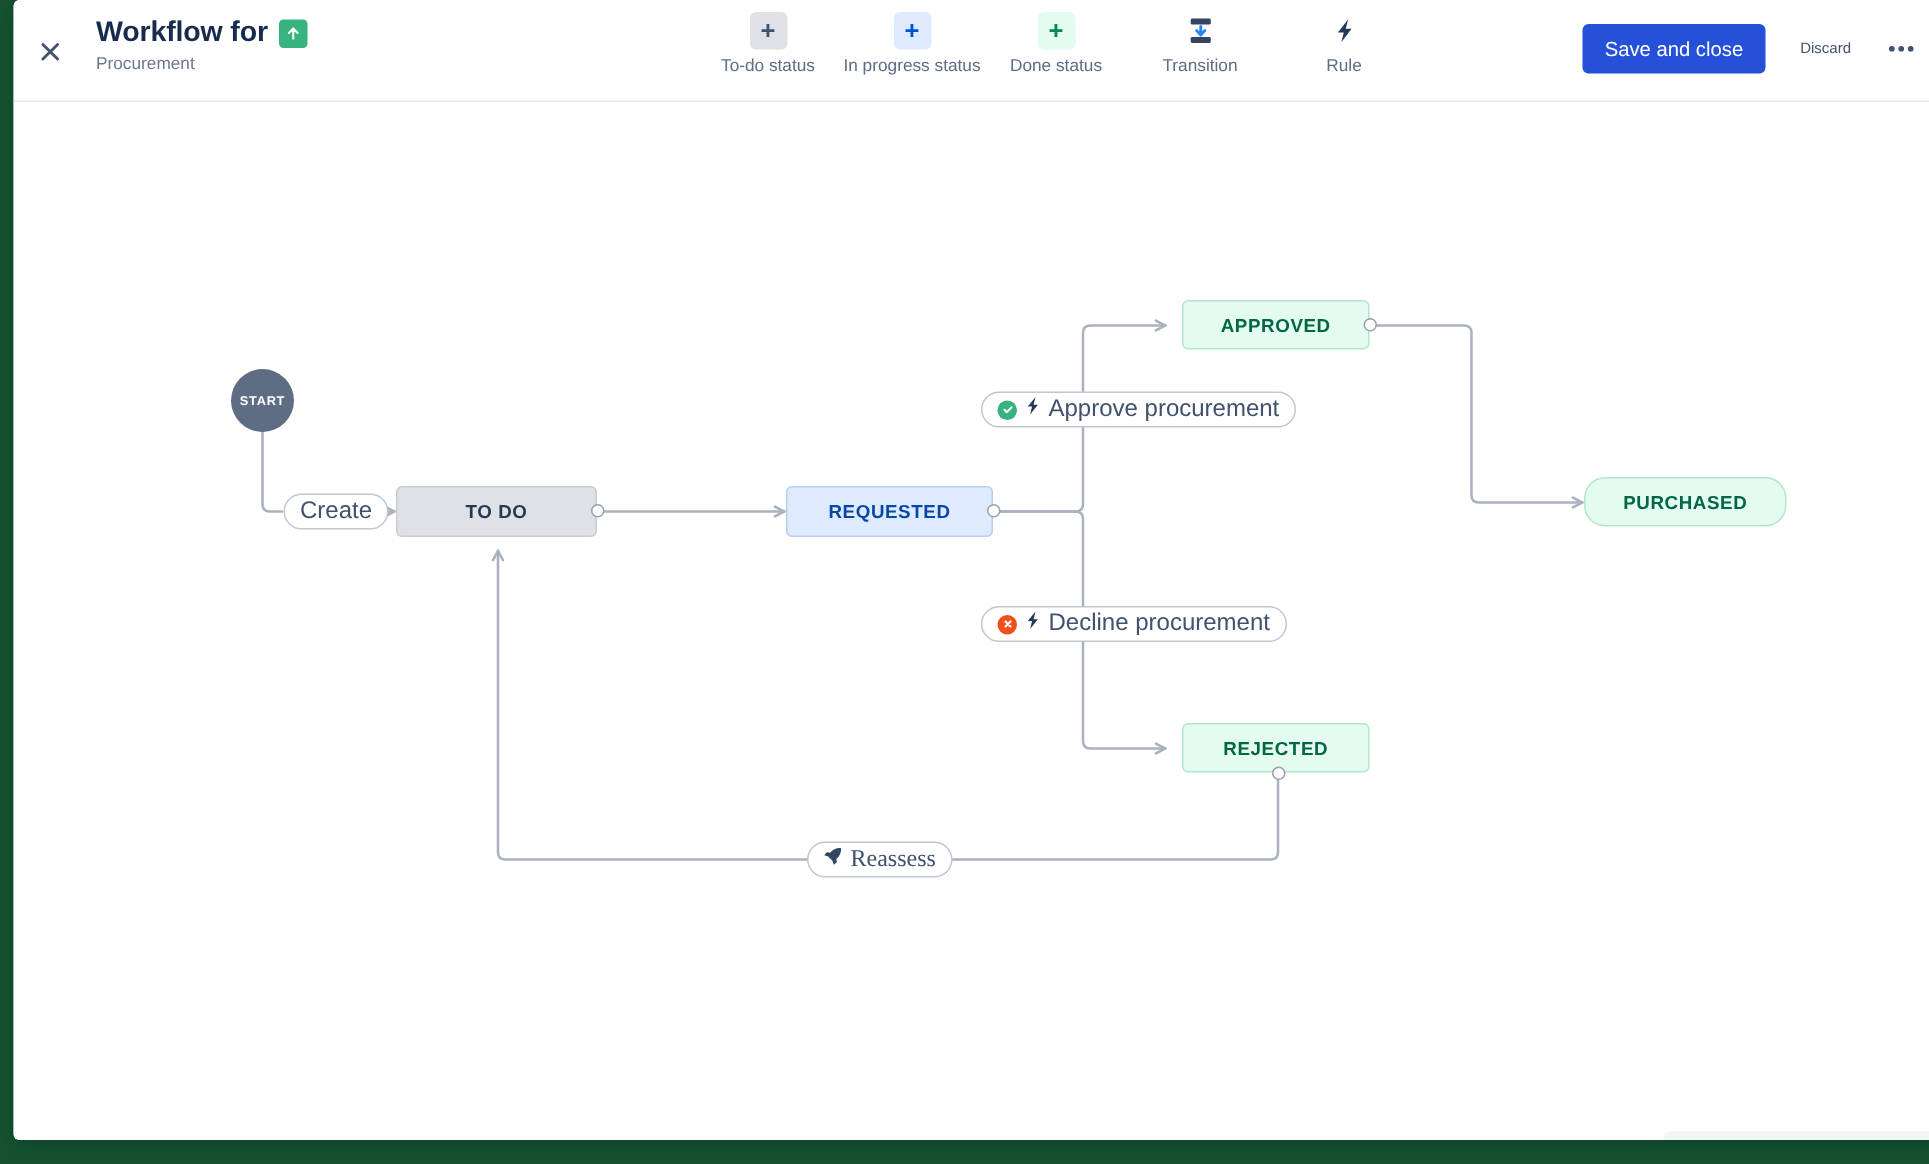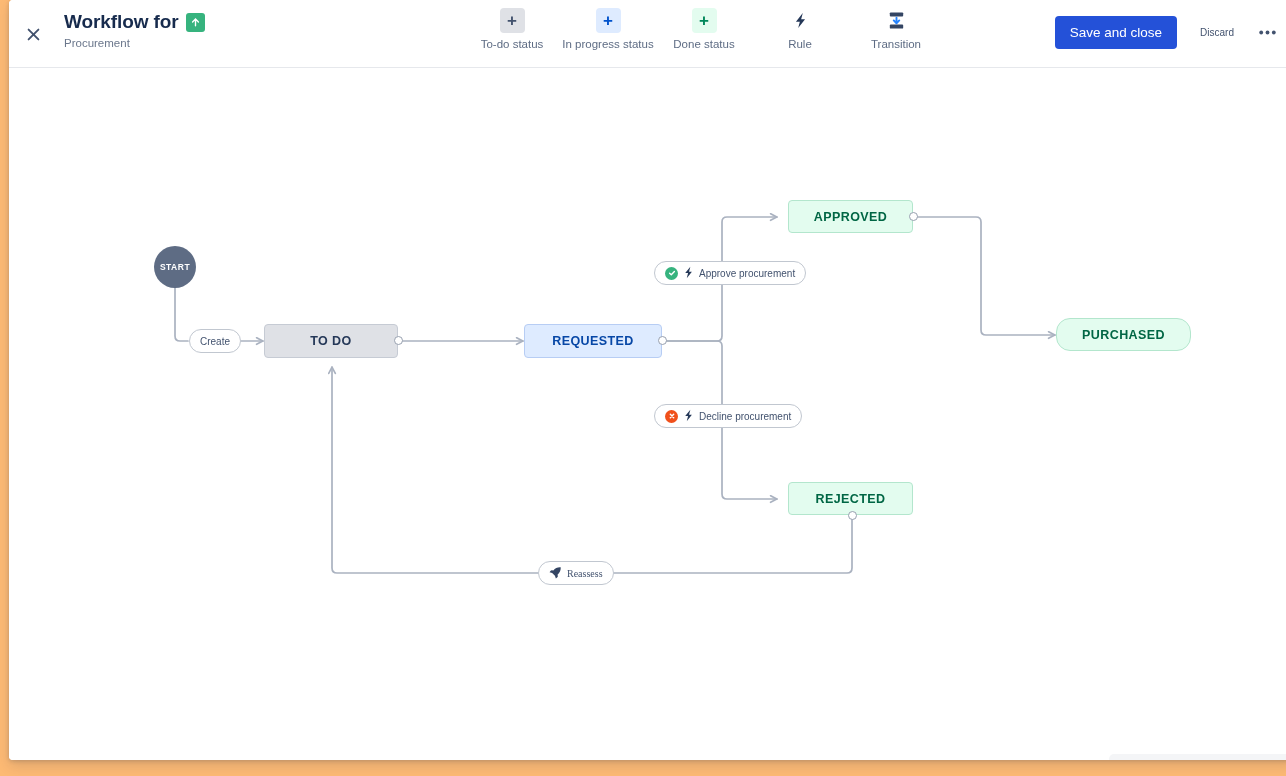--- a/index.html
+++ b/index.html
@@ -6,21 +6,21 @@
     margin: 0;
     padding: 0;
     background: #ebecf0;
     font-family: "Liberation Sans", sans-serif;
   }
   #root {
     position: relative;
     width: 1286px;
     height: 776px;
     overflow: hidden;
-    background: #fdba74;
+    background: #14532d;
   }
   .card {
     position: absolute;
     left: 9px;
     top: 0px;
     width: 1285px;
     height: 760px;
     background: #ffffff;
     border-radius: 4px;
     box-shadow: 0 1px 4px rgba(9,30,66,0.18), 0 6px 14px rgba(9,30,66,0.13);
@@ -237,21 +237,21 @@
     position: absolute;
     box-sizing: border-box;
     height: 24px;
     background: #ffffff;
     border: 1px solid #c1c7d0;
     border-radius: 12px;
     display: flex;
     align-items: center;
     gap: 5px;
     padding: 0 10px;
-    font-size: 10px;
+    font-size: 16px;
     color: #42526e;
     white-space: nowrap;
     cursor: pointer;
     user-select: none;
   }
   .pill-badge {
     width: 13px;
     height: 13px;
     border-radius: 50%;
     display: inline-flex;
@@ -313,42 +313,42 @@
         </div>
 
         <div class="tool">
           <span class="tool-ico ico-prog">+</span>
           <span class="tool-label">In progress status</span>
         </div>
 
         <div class="tool">
           <span class="tool-ico ico-done">+</span>
           <span class="tool-label">Done status</span>
-        </div>
-
-        <div class="tool">
-          <span class="tool-ico ico-plain">
-            <svg width="19" height="19" viewBox="0 0 20 20" aria-hidden="true">
-              <path d="M12.4 2 L5.2 11.2 L9.3 11.2 L7.6 18 L14.8 8.6 L10.7 8.6 Z" fill="#253858"></path>
-            </svg>
-          </span>
-          <span class="tool-label">Rule</span>
         </div>
 
         <div class="tool">
           <span class="tool-ico ico-plain">
             <svg width="21" height="21" viewBox="0 0 22 22" aria-hidden="true">
               <rect x="4" y="2.5" width="14" height="4.2" rx="1" fill="#344563"></rect>
               <rect x="4" y="15.3" width="14" height="4.2" rx="1" fill="#344563"></rect>
               <path d="M11 8 L11 13.3 M11 13.9 L8.1 10.9 M11 13.9 L13.9 10.9" stroke="#2684ff" stroke-width="2" stroke-linecap="round" stroke-linejoin="round" fill="none"></path>
             </svg>
           </span>
           <span class="tool-label">Transition</span>
         </div>
 
+        <div class="tool">
+          <span class="tool-ico ico-plain">
+            <svg width="19" height="19" viewBox="0 0 20 20" aria-hidden="true">
+              <path d="M12.4 2 L5.2 11.2 L9.3 11.2 L7.6 18 L14.8 8.6 L10.7 8.6 Z" fill="#253858"></path>
+            </svg>
+          </span>
+          <span class="tool-label">Rule</span>
+        </div>
+
       </div>
 
       <div class="header-right">
         <button class="btn-primary">Save and close</button>
         <button class="btn-subtle">Discard</button>
         <div class="btn-more">
           <svg width="17" height="5" viewBox="0 0 17 5" aria-hidden="true">
             <circle cx="2.2" cy="2.5" r="1.9" fill="#42526e"></circle>
             <circle cx="8.5" cy="2.5" r="1.9" fill="#42526e"></circle>
             <circle cx="14.8" cy="2.5" r="1.9" fill="#42526e"></circle>

